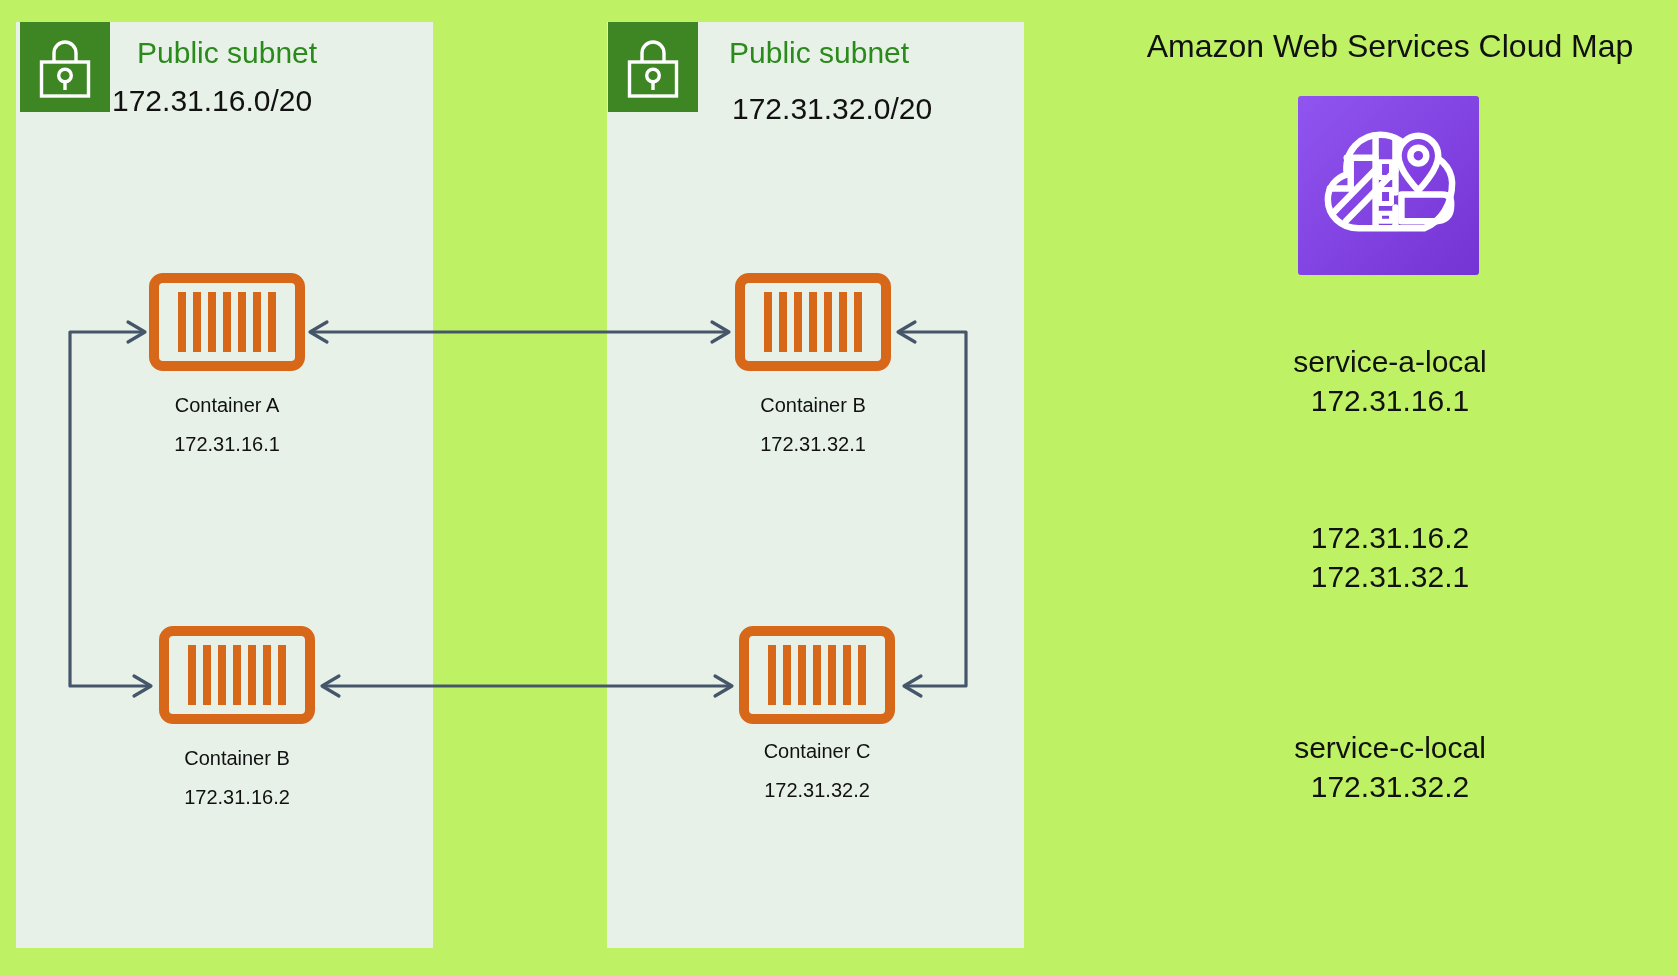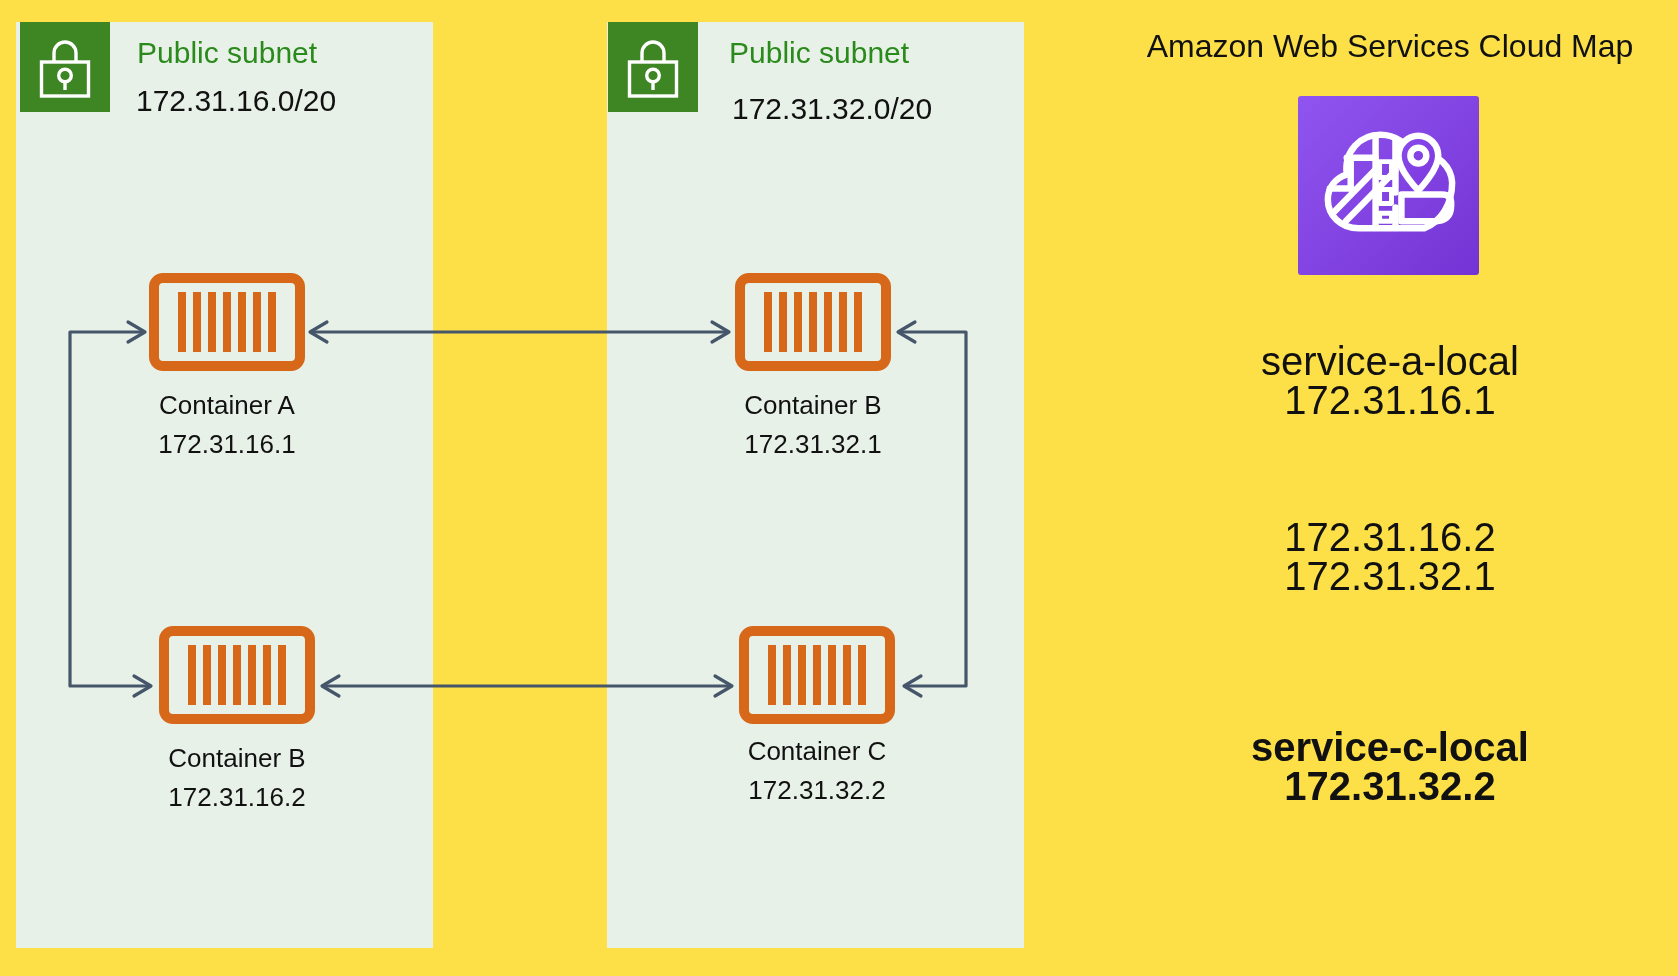--- a/index.html
+++ b/index.html
@@ -1,19 +1,19 @@
 <!DOCTYPE html>
 <html><head>
 <meta charset="utf-8">
 <style>
   html,body{margin:0;padding:0;background:#ffffff;}
   #canvas{
     position:relative;
     width:1678px;height:976px;
-    background:#fde047;
+    background:#bef264;
     font-family:"Liberation Sans", sans-serif;
     overflow:hidden;
   }
   .subnet-box{
     position:absolute;
     width:417px;height:926px;top:22px;
     background:#E8F1E8;
   }
   .lock-square{
     position:absolute;
@@ -26,54 +26,54 @@
     position:absolute;
     font-size:30px;color:#2B8A1C;white-space:nowrap;
   }
   .subnet-cidr{
     position:absolute;
     font-size:30px;color:#111111;white-space:nowrap;
   }
   .container-node{position:absolute;width:158px;height:100px;}
   .node-caption{
     position:absolute;width:260px;
-    text-align:center;font-size:26px;line-height:39px;color:#111111;
+    text-align:center;font-size:20px;line-height:39px;color:#111111;
   }
   .cm-title{
     position:absolute;left:1040px;top:28px;width:700px;
     text-align:center;font-size:32px;color:#111111;white-space:nowrap;
   }
   .cm-icon{
     position:absolute;left:1298px;top:96px;width:181px;height:179px;
     background:linear-gradient(135deg,#9055F0 0%,#7433D4 100%);
     border-radius:3px;
   }
   .service-block{
     position:absolute;left:1210px;width:360px;
-    text-align:center;font-size:40px;line-height:39px;color:#111111;
+    text-align:center;font-size:30px;line-height:39px;color:#111111;
   }
   #arrow-layer{position:absolute;left:0;top:0;pointer-events:none;}
 </style>
 </head>
 <body>
 
 <div id="canvas">
 
   <div class="subnet-box left">
     <div class="lock-square">
       <svg width="90" height="90" viewBox="0 0 90 90" fill="none" stroke="#ffffff" stroke-width="3.4">
         <path d="M34,41 V31 A11,11 0 0 1 56,31 V41"></path>
         <rect x="21.5" y="40" width="47" height="34"></rect>
         <circle cx="45" cy="53.5" r="6.3"></circle>
         <path d="M45,60 V68"></path>
       </svg>
     </div>
   </div>
   <div class="subnet-label" style="left:137px;top:36px;">Public subnet</div>
-  <div class="subnet-cidr" style="left:136px;top:84px;">172.31.16.0/20</div>
+  <div class="subnet-cidr" style="left:112px;top:84px;">172.31.16.0/20</div>
 
   <div class="subnet-box right">
     <div class="lock-square" style="left:1px;">
       <svg width="90" height="90" viewBox="0 0 90 90" fill="none" stroke="#ffffff" stroke-width="3.4">
         <path d="M34,41 V31 A11,11 0 0 1 56,31 V41"></path>
         <rect x="21.5" y="40" width="47" height="34"></rect>
         <circle cx="45" cy="53.5" r="6.3"></circle>
         <path d="M45,60 V68"></path>
       </svg>
     </div>
@@ -216,18 +216,18 @@
   <div class="service-block" style="top:342px;">
     <div>service-a-local</div>
     <div>172.31.16.1</div>
   </div>
 
   <div class="service-block" style="top:518px;">
     <div>172.31.16.2</div>
     <div>172.31.32.1</div>
   </div>
 
-  <div class="service-block" style="top:728px;font-weight:bold;">
+  <div class="service-block" style="top:728px;">
     <div>service-c-local</div>
     <div>172.31.32.2</div>
   </div>
 
 </div>
 
 </body></html>

